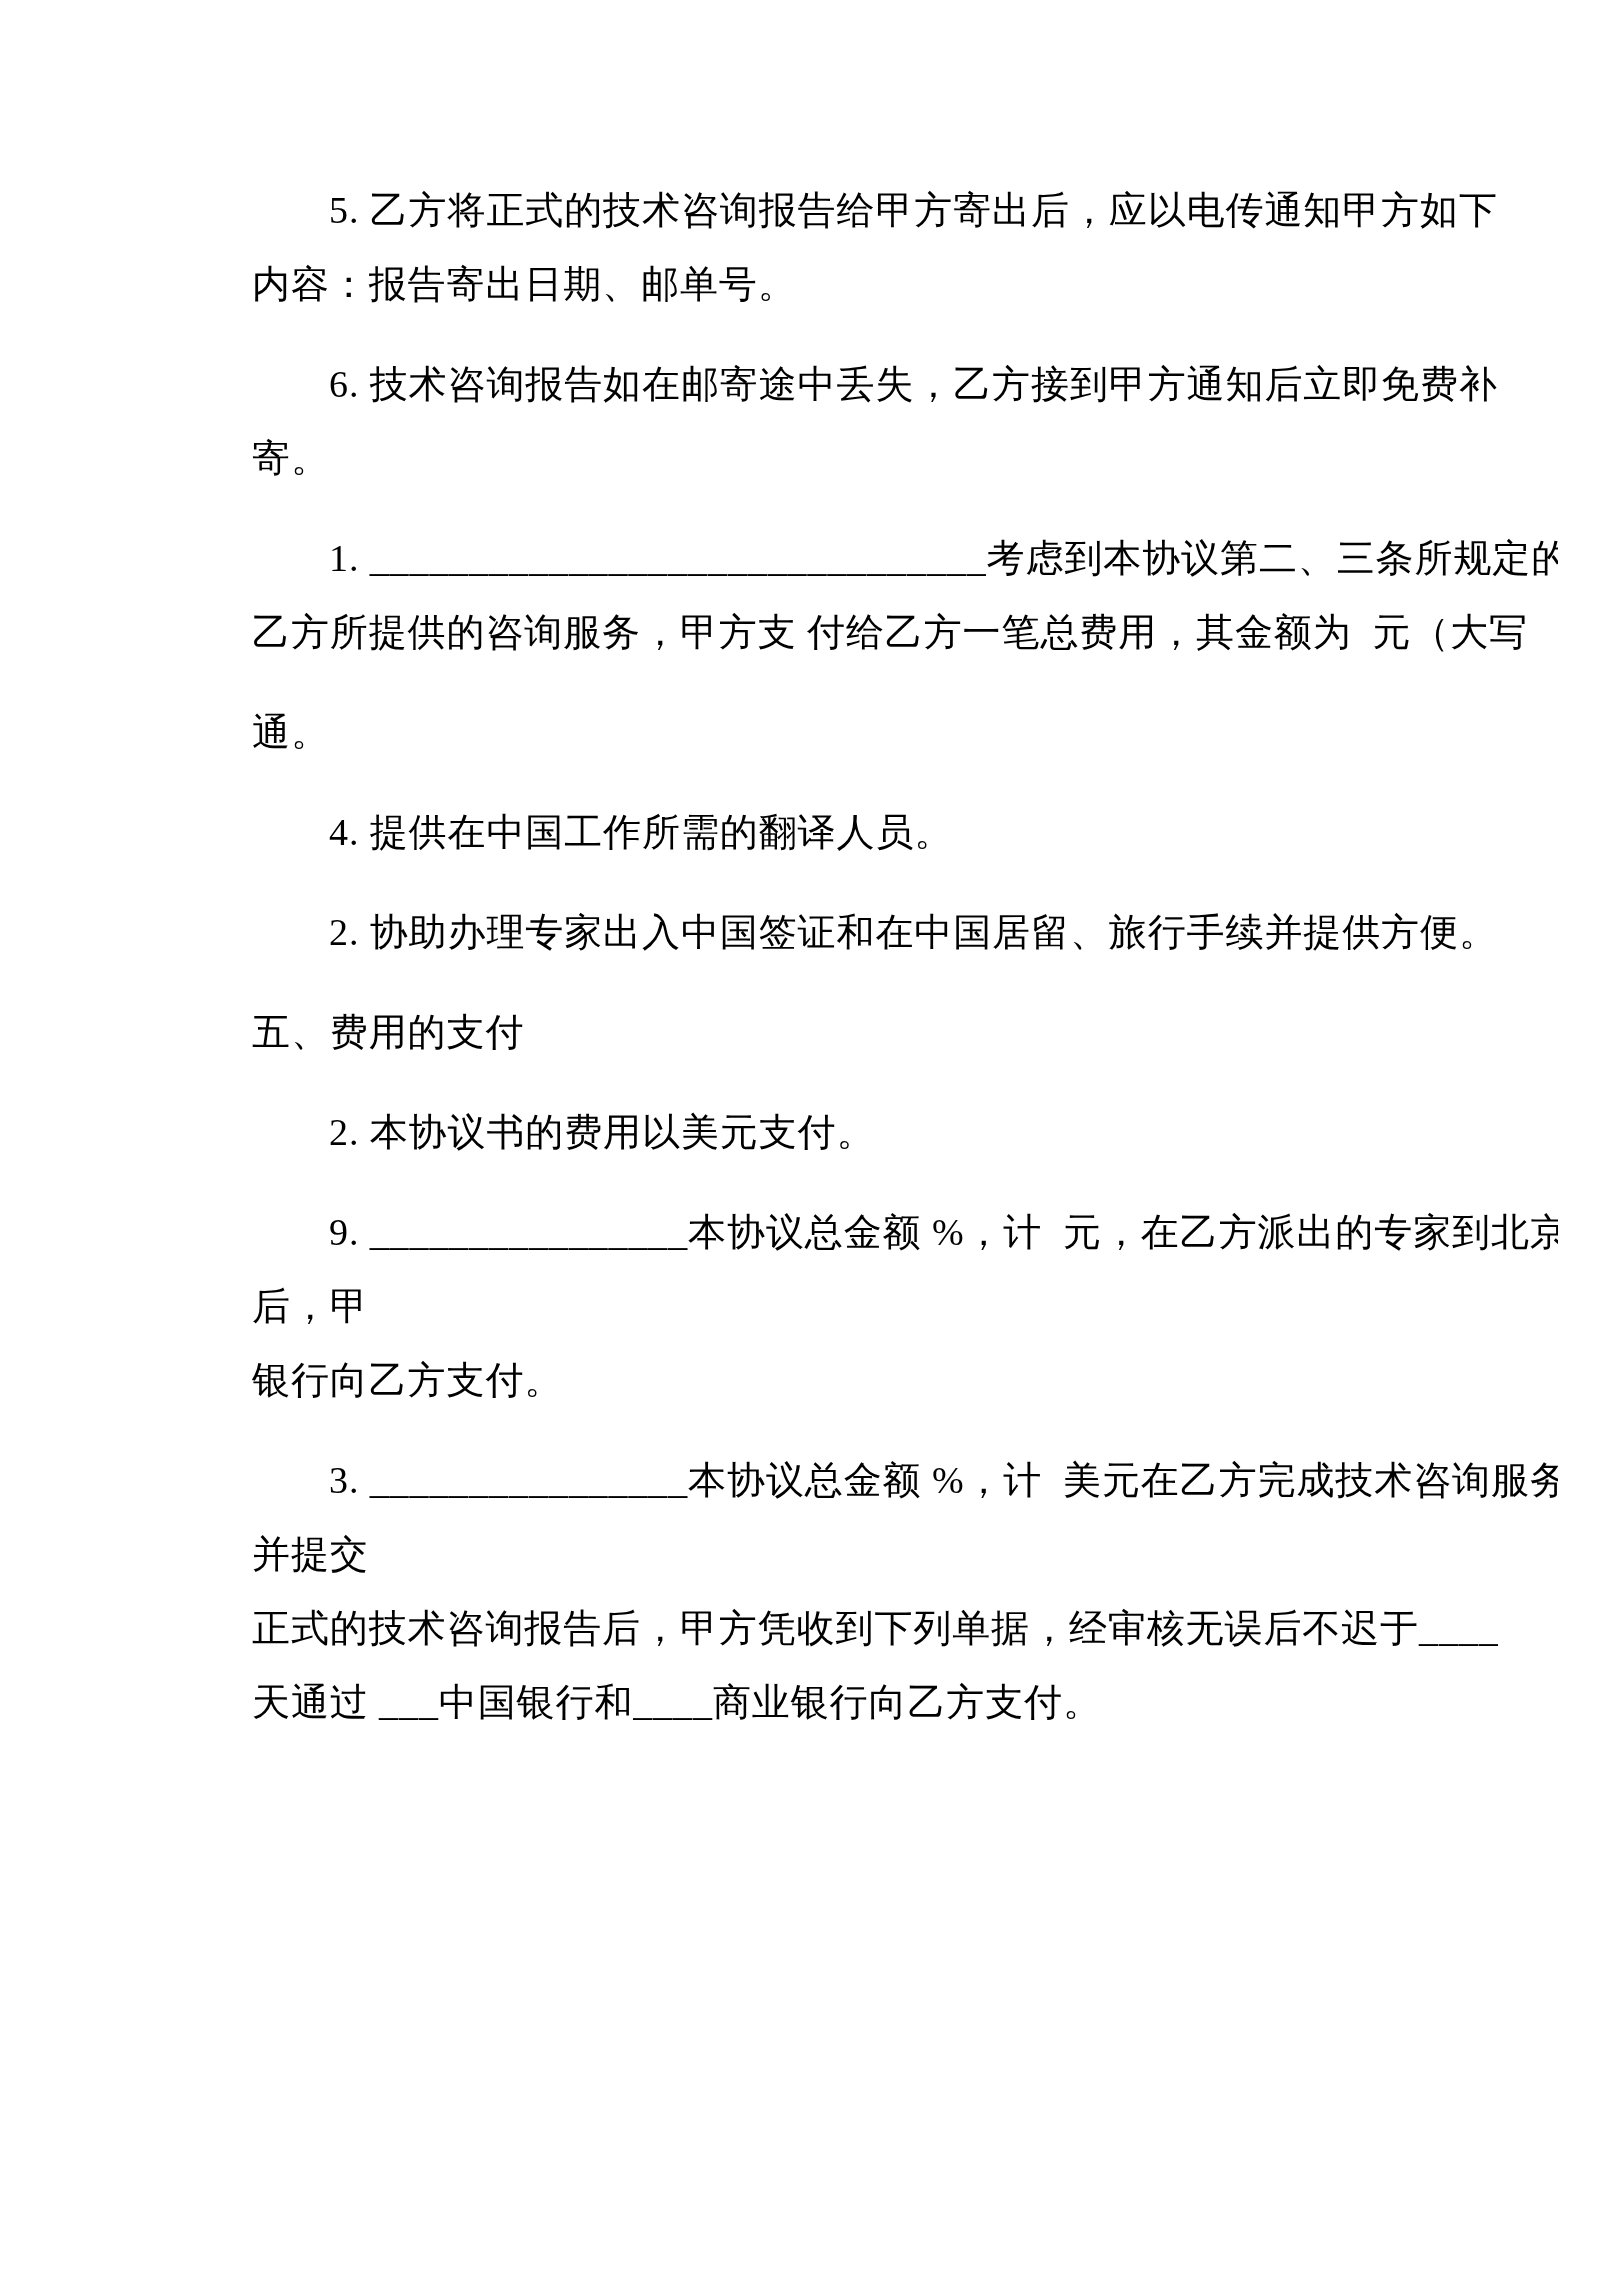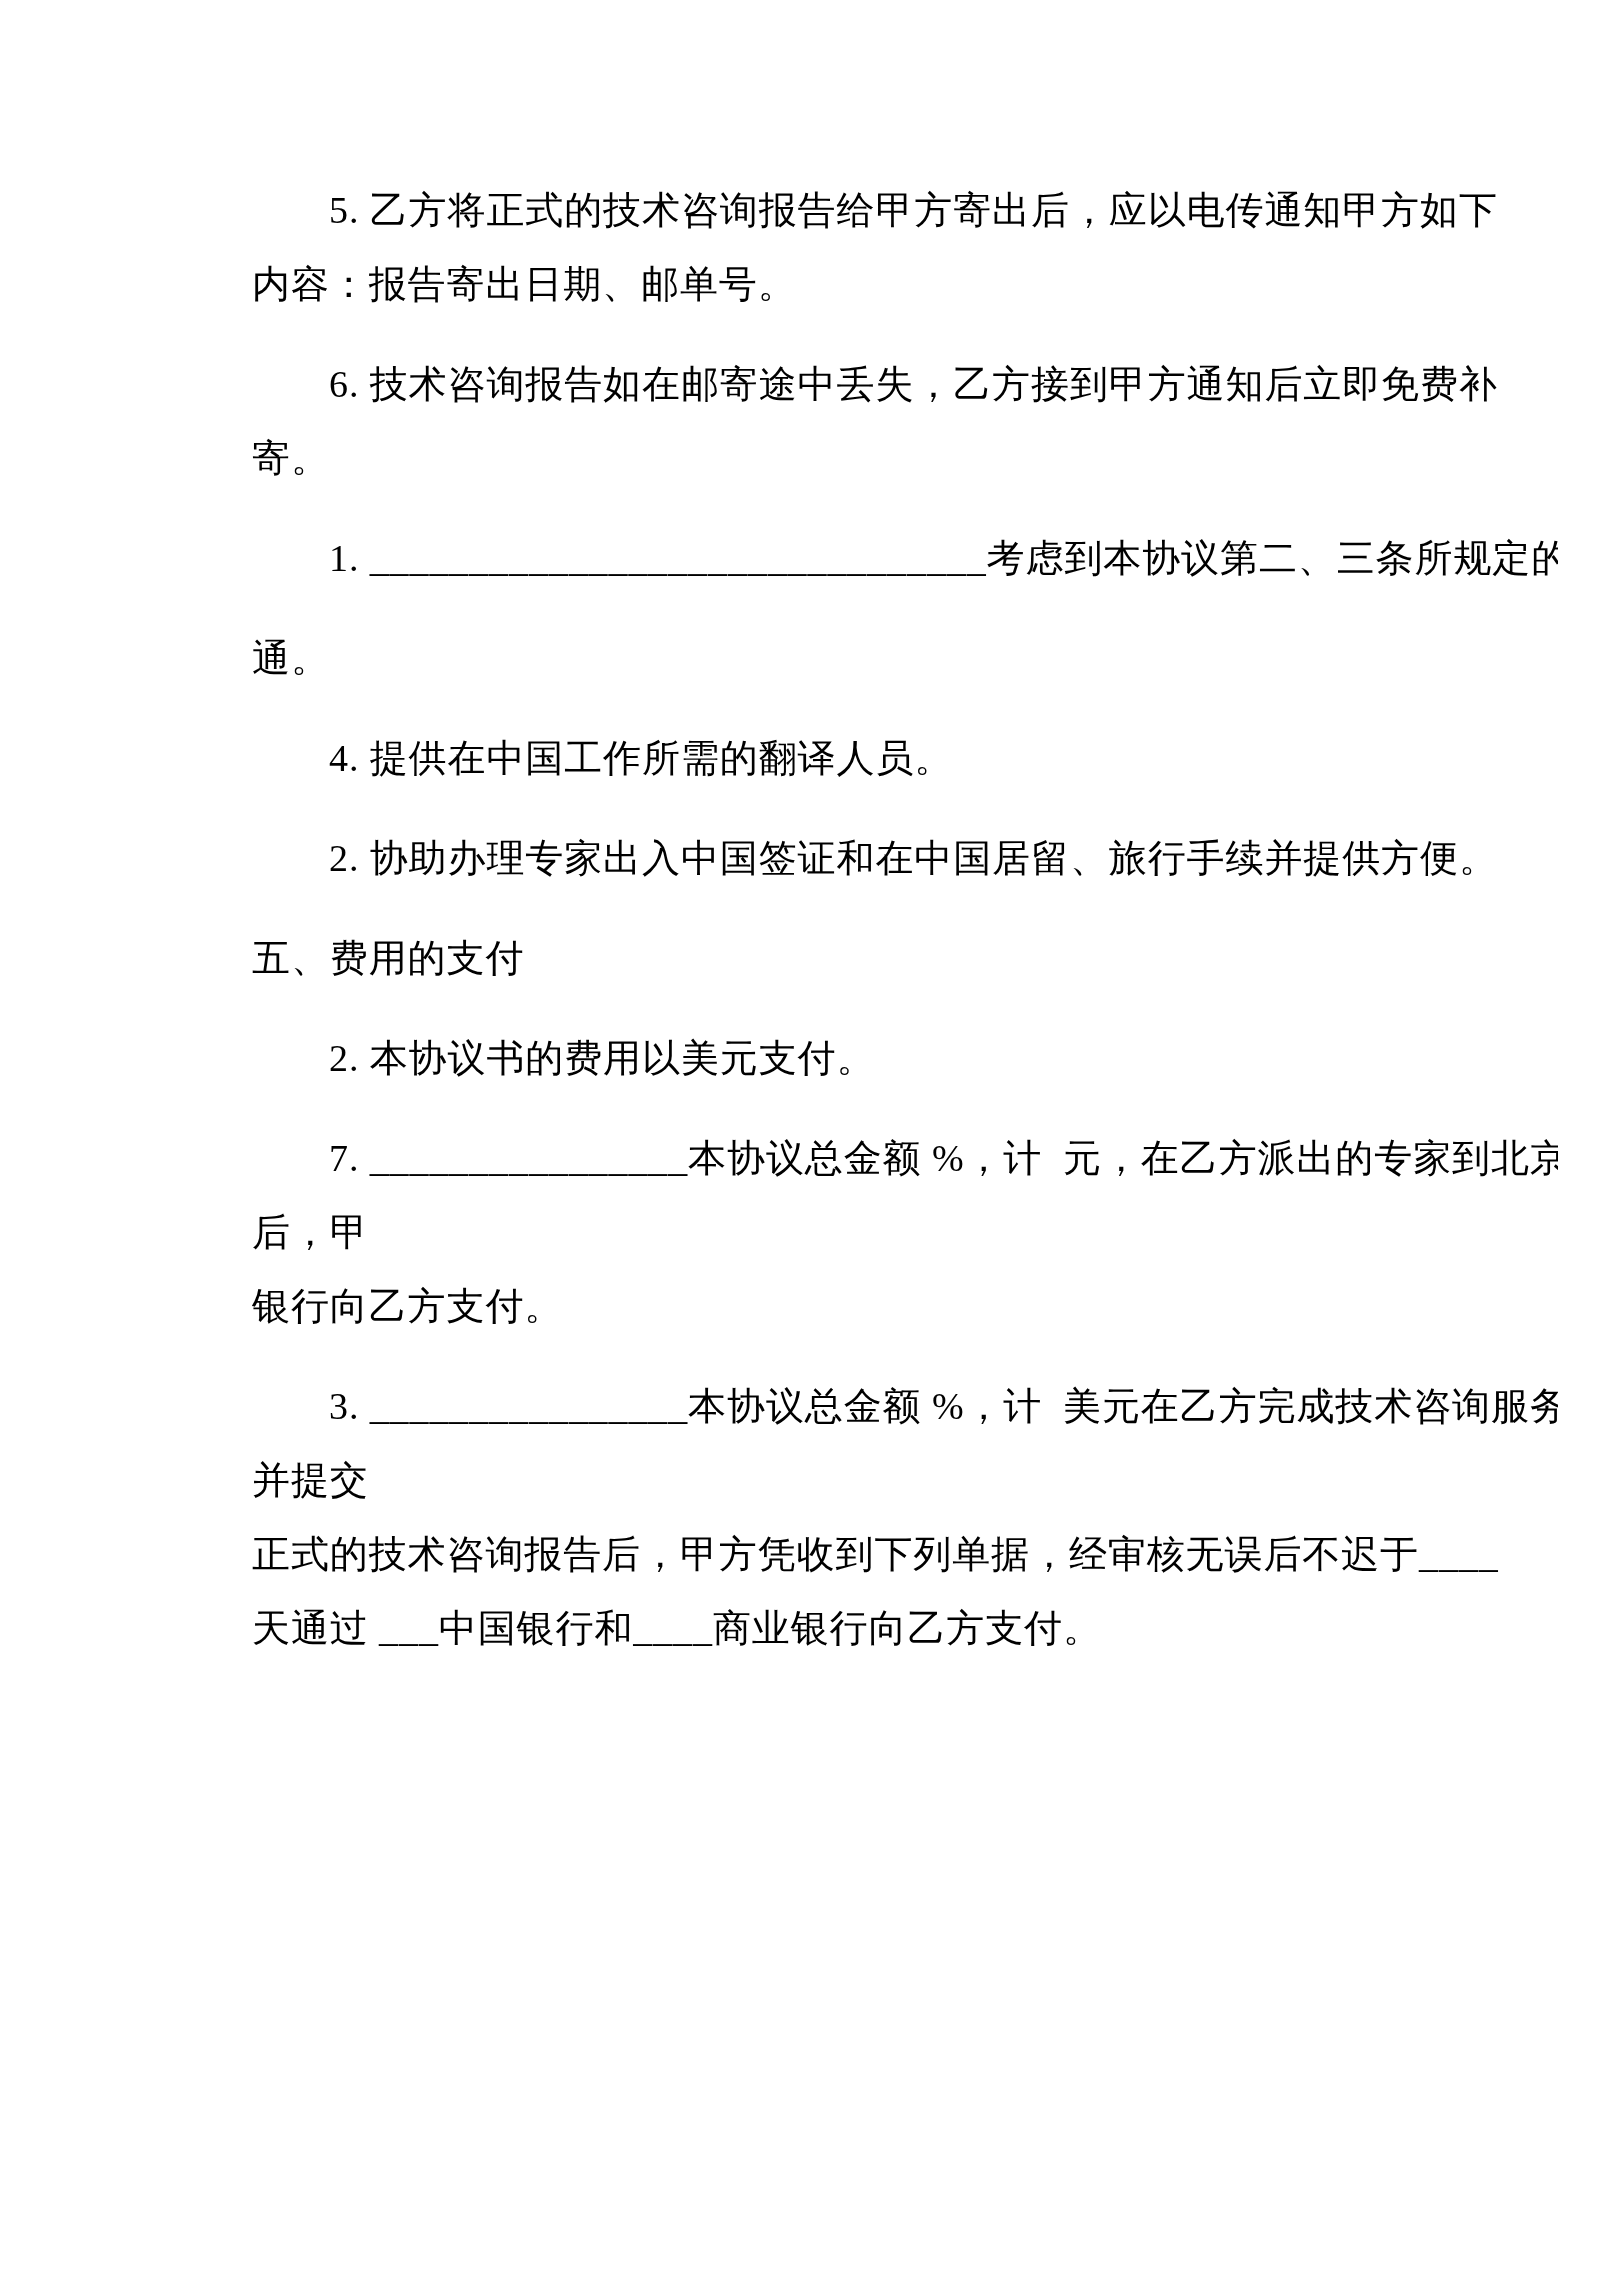--- a/index.html
+++ b/index.html
@@ -45,20 +45,21 @@
   </p>
 
   <p class="para">
     <span class="line indent">6. 技术咨询报告如在邮寄途中丢失，乙方接到甲方通知后立即免费补</span>
     <span class="line">寄。</span>
   </p>
 
 
   <p class="para">
     <span class="line indent">1. _______________________________考虑到本协议第二、三条所规定的</span>
+    <span class="line">乙方所提供的咨询服务，甲方支 付给乙方一笔总费用，其金额为  元（大写</span>
   </p>
 
   <p class="para">
     <span class="line">通。</span>
   </p>
 
   <p class="para">
     <span class="line indent">4. 提供在中国工作所需的翻译人员。</span>
   </p>
 
@@ -68,21 +69,21 @@
 
   <p class="para">
     <span class="line">五、费用的支付</span>
   </p>
 
   <p class="para">
     <span class="line indent">2. 本协议书的费用以美元支付。</span>
   </p>
 
   <p class="para">
-    <span class="line indent">7. ________________本协议总金额 %，计  元，在乙方派出的专家到北京</span>
+    <span class="line indent">9. ________________本协议总金额 %，计  元，在乙方派出的专家到北京</span>
     <span class="line">后，甲</span>
     <span class="line">银行向乙方支付。</span>
   </p>
 
   <p class="para">
     <span class="line indent">3. ________________本协议总金额 %，计  美元在乙方完成技术咨询服务</span>
     <span class="line">并提交</span>
     <span class="line">正式的技术咨询报告后，甲方凭收到下列单据，经审核无误后不迟于____</span>
     <span class="line">天通过 ___中国银行和____商业银行向乙方支付。</span>
   </p>

